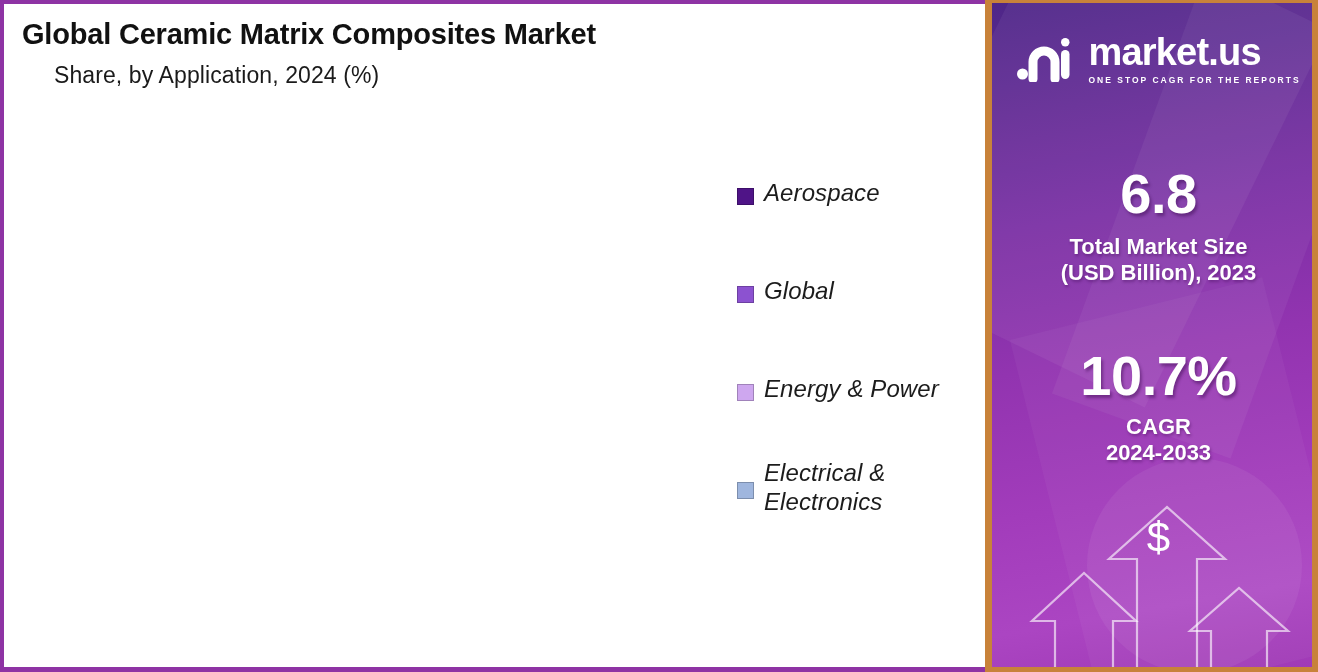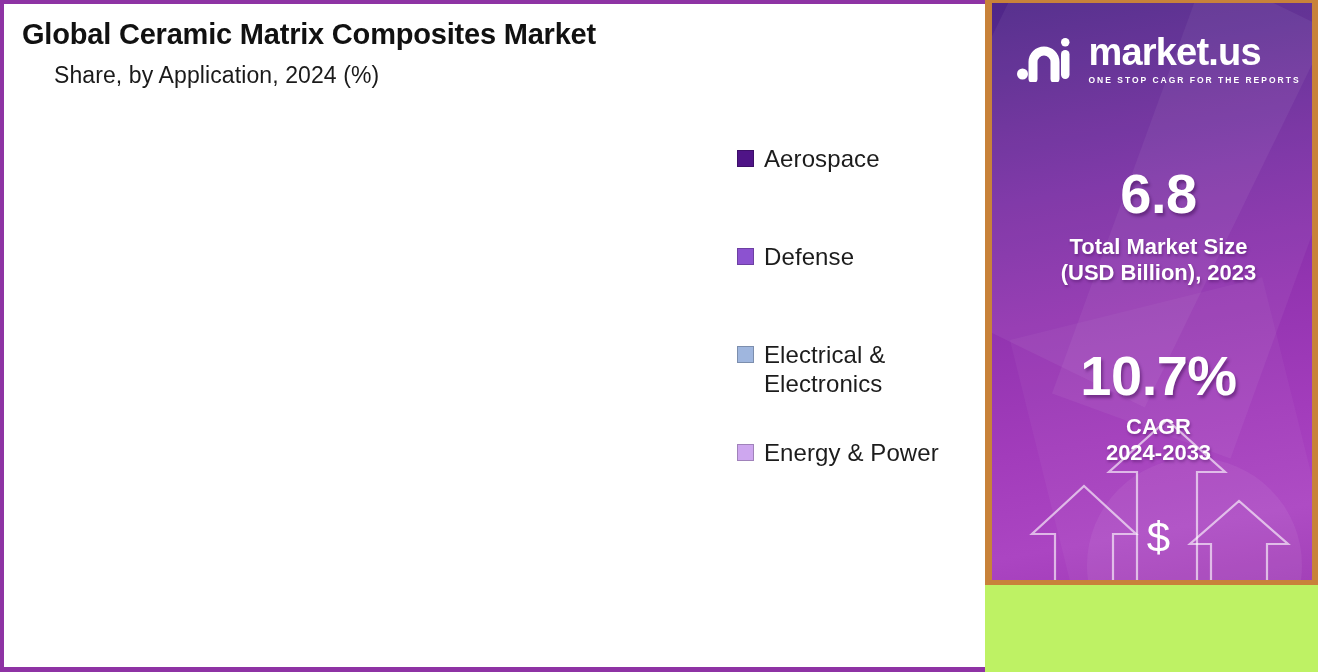--- a/index.html
+++ b/index.html
@@ -9,21 +9,21 @@
   }
   body {
     font-family: "Liberation Sans", sans-serif;
   }
 
   #page {
     position: relative;
     width: 1318px;
     height: 672px;
     overflow: hidden;
-    background: #bef264;
+    background: #1d4ed8;
     box-sizing: border-box;
   }
 
   
   #chart-panel {
     position: absolute;
     left: 0; top: 0;
     width: 985px;
     height: 672px;
     background: #ffffff;
@@ -77,23 +77,24 @@
 
   
   #legend {
     position: absolute;
     left: 733px;
     top: 140px;
     width: 240px;
   }
   .legend-item {
     display: flex;
-    align-items: flex-start;
+    align-items: center;
     margin-bottom: 0;
     height: 98px;
+    font-style: italic;
   }
   .legend-item.tall { height: 98px; }
   .legend-swatch {
     width: 17px;
     height: 17px;
     flex: 0 0 17px;
     margin-top: 6px;
     margin-right: 10px;
     border: 1px solid rgba(0,0,0,0.22);
     box-sizing: border-box;
@@ -104,21 +105,21 @@
     line-height: 1.22;
     letter-spacing: 0.1px;
   }
 
   
   #info-panel {
     position: absolute;
     left: 985px;
     top: 0;
     width: 333px;
-    height: 585px;
+    height: 672px;
     overflow: hidden;
     background:
       linear-gradient(170deg,
         #4e2688 0%,
         #5e2a92 12%,
         #7a2fa4 32%,
         #9234b0 52%,
         #a23cbb 72%,
         #ab45c2 88%,
         #a03ab6 100%);
@@ -252,31 +253,31 @@
 
     <div id="legend">
 
       <div class="legend-item">
         <span class="legend-swatch" style="background:#4f1487"></span>
         <span class="legend-label">Aerospace</span>
       </div>
 
       <div class="legend-item">
         <span class="legend-swatch" style="background:#8c52d0"></span>
-        <span class="legend-label">Defense</span>
+        <span class="legend-label">Global</span>
+      </div>
+
+      <div class="legend-item">
+        <span class="legend-swatch" style="background:#cea7ef"></span>
+        <span class="legend-label">Energy &amp; Power</span>
       </div>
 
       <div class="legend-item tall">
         <span class="legend-swatch" style="background:#9fb6de"></span>
         <span class="legend-label">Electrical &amp; Electronics</span>
-      </div>
-
-      <div class="legend-item">
-        <span class="legend-swatch" style="background:#cea7ef"></span>
-        <span class="legend-label">Energy &amp; Power</span>
       </div>
 
 
     </div>
   </div>
 
   <div id="info-panel">
 
     <div class="sheen" id="sheen-a"></div>
     <div class="sheen" id="sheen-b"></div>

